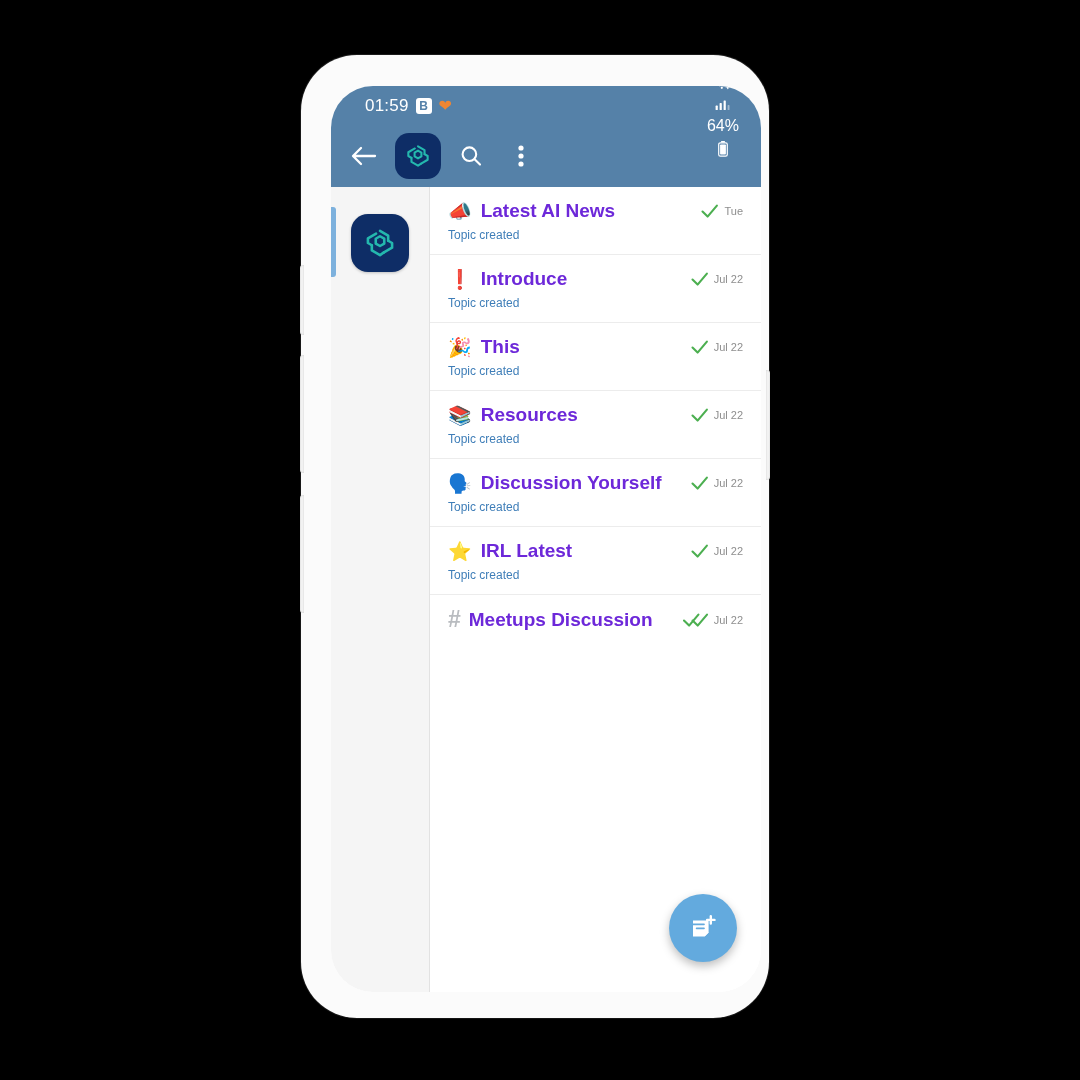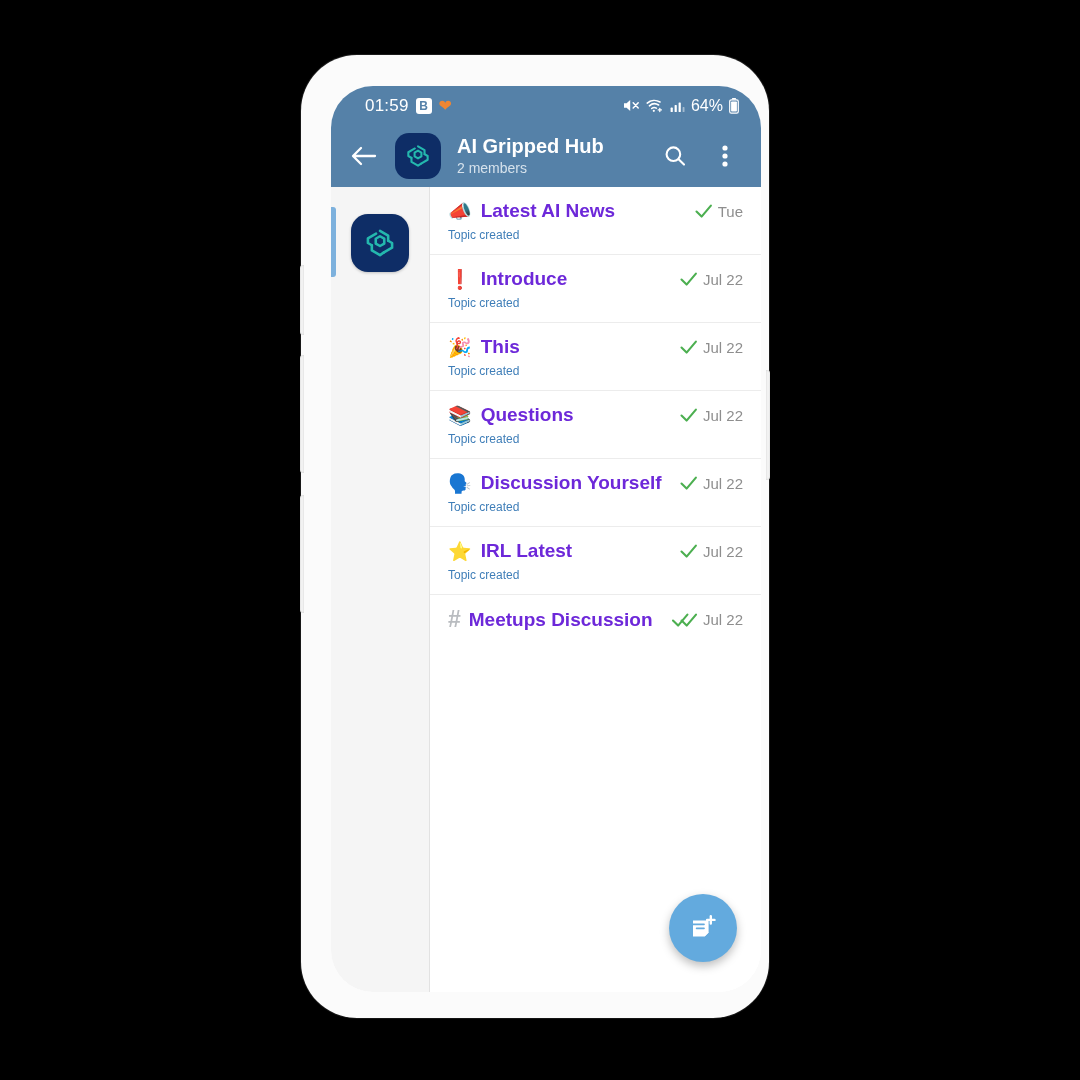--- a/index.html
+++ b/index.html
@@ -37,21 +37,21 @@
   }
 
   
   #status-bar {
     height:39px; background:#5581a8;
     display:flex; align-items:center; justify-content:space-between;
     padding:0 22px 0 34px; color:#fff;
   }
   .sb-left, .sb-right { display:flex; align-items:center; }
   .sb-left { gap:7px; }
-  .sb-right { gap:6px; }
+  .sb-right { gap:6px;flex-direction:column; }
   #status-time { font-size:17px; letter-spacing:.2px; }
   #icon-b-badge {
     width:16px; height:16px; border-radius:3px; background:#fff; color:#5581a8;
     font-size:12px; font-weight:bold; display:flex; align-items:center; justify-content:center;
   }
   #icon-heart { color:#ef8632; font-size:16px; line-height:1; }
   #status-battery-text { font-size:16px; }
   svg.sb-ico { display:block; }
 
   
@@ -90,21 +90,21 @@
   .topic-row { padding:13px 18px 12px 18px; border-bottom:1px solid #ececec; }
   .topic-row:last-of-type { border-bottom:none; }
   .topic-line1 { display:flex; align-items:center; }
   .topic-emoji { font-size:19px; line-height:1; margin-right:9px; flex:0 0 auto; }
   .topic-hash { font-size:23px; line-height:1; margin-right:8px; color:#b9bcc0; font-weight:bold; flex:0 0 auto; }
   .topic-name {
     font-size:19px; font-weight:bold; color:#6d28d9; flex:1 1 auto;
     white-space:nowrap; overflow:hidden; text-overflow:ellipsis;
   }
   .topic-meta { display:flex; align-items:center; gap:5px; flex:0 0 auto; margin-left:8px; }
-  .topic-date { font-size:15px; color:#8e8e8e; }
+  .topic-date { font-size:11px; color:#8e8e8e; }
   .topic-preview { font-size:12px; color:#3f7eb8; margin-top:6px; white-space:nowrap; overflow:hidden; text-overflow:ellipsis; }
 
   
   #fab {
     position:absolute; right:24px; bottom:30px;
     width:68px; height:68px; border-radius:50%;
     background:#63aade;
     display:flex; align-items:center; justify-content:center;
     box-shadow:0 4px 10px rgba(0,0,0,.26);
   }
@@ -175,24 +175,20 @@
             <g stroke="#24b8ae" stroke-width="3.1" stroke-linecap="round" stroke-linejoin="round">
               <path d="M24 9.5 33.8 15.2v6.1"></path>
               <path d="M33.8 21.3 38.5 24v5.6l-9.8 5.7"></path>
               <path d="M28.7 35.3 24 38.5l-9.8-5.6v-6.2"></path>
               <path d="M14.2 26.7 9.5 24v-5.6L19.3 12.7"></path>
               <path d="M19.3 18.6 24 15.9l5.1 2.9v5.9L24 27.6l-5.1-2.9v-5.9"></path>
             </g>
           </svg>
         </div>
 
-        <div id="title-block">
-          <div id="group-title">AI Gripped Hub</div>
-          <div id="group-subtitle">2 members</div>
-        </div>
 
         <div id="search-button">
           <svg width="24" height="24" viewBox="0 0 24 24" fill="none">
             <circle cx="10.4" cy="10.2" r="6.8" stroke="#fff" stroke-width="2.1"></circle>
             <path d="M15.6 15.3 21 20.6" stroke="#fff" stroke-width="2.1" stroke-linecap="round"></path>
           </svg>
         </div>
 
         <div id="overflow-button">
           <svg width="6" height="24" viewBox="0 0 6 24" fill="#fff">
@@ -265,21 +261,21 @@
                       </svg>
                     </span>
                     <span class="topic-date">Jul 22</span>
                   </span>
                 </div>
                 <div class="topic-preview">Topic created</div>
               </div>
               <div class="topic-row">
                 <div class="topic-line1">
                   <span class="topic-emoji">📚</span>
-                  <span class="topic-name">Questions</span>
+                  <span class="topic-name">Resources</span>
                   <span class="topic-meta">
                     <span>
                       <svg width="18" height="18" viewBox="0 0 17 18" style="display:block">
                         <path d="M1 9.6 6.1 14.6 15.4 3.6" stroke="#4caf50" stroke-width="2.1" fill="none" stroke-linecap="round" stroke-linejoin="round"></path>
                       </svg>
                     </span>
                     <span class="topic-date">Jul 22</span>
                   </span>
                 </div>
                 <div class="topic-preview">Topic created</div>

